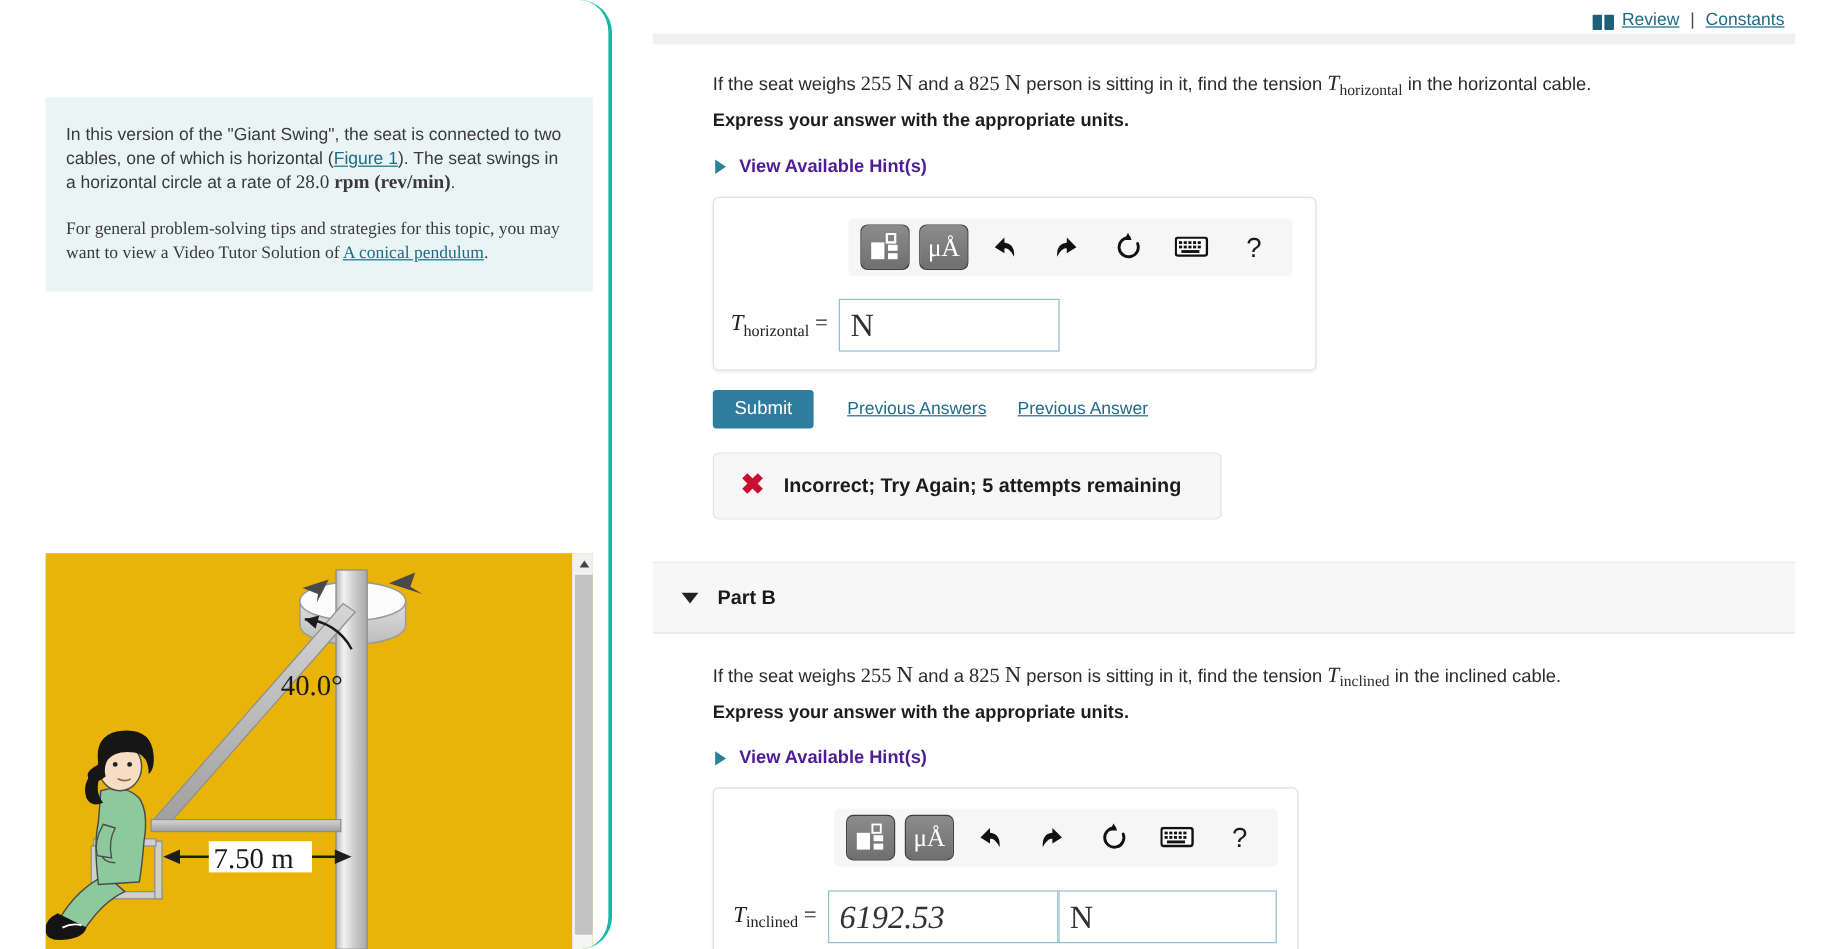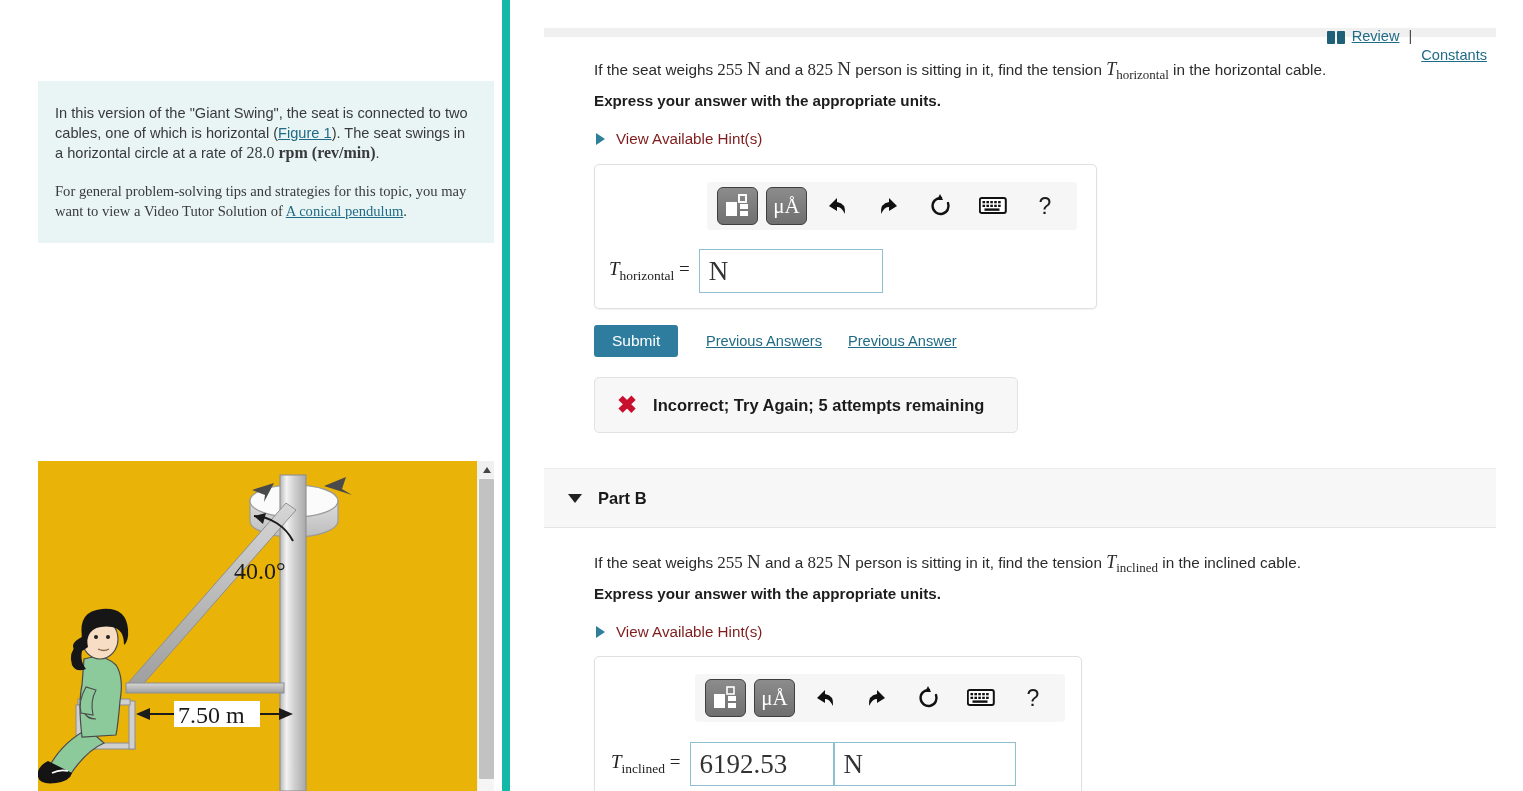--- a/index.html
+++ b/index.html
@@ -11,22 +11,23 @@
     font-family: "Liberation Sans", sans-serif;
     color: #222;
   }
   .page { position: relative; width: 1523px; height: 791px; }
 
   
   .left-panel {
     position: absolute; left: 0; top: 0;
     width: 510px; height: 791px;
     background: #fff;
-    border-right: 8px solid #14b8a6;
+    border-right: 3px solid #14b8a6;
     overflow: hidden;
+    border-radius: 27px;
   }
   .intro-box {
     position: absolute; left: 38px; top: 81px; width: 456px;
     background: #e9f5f5;
     padding: 22px 20px 22px 17px;
   }
   .intro-box p { margin: 0; font-size: 14.6px; line-height: 20px; color: #3a3a3a; }
   .intro-box p + p { margin-top: 18px; font-family: Liberation Serif, serif; }
   .mathit { font-family: "Liberation Serif", serif; font-weight: bold; font-size: 16px; }
   .mathnum { font-family: "Liberation Serif", serif; font-size: 16px; }
@@ -103,21 +104,21 @@
   .express {
     position: absolute; font-size: 15.2px; font-weight: bold; color: #1d1d1d;
   }
   .hint-row {
     position: absolute; display: flex; align-items: center; gap: 11px; cursor: pointer;
   }
   .hint-tri {
     width: 0; height: 0; border-top: 6px solid transparent;
     border-bottom: 6px solid transparent; border-left: 9px solid #2e7f99;
   }
-  .hint-label { font-size: 15.2px; font-weight: normal; color: #7f1d1d; }
+  .hint-label { font-size: 15.2px; font-weight: bold; color: #4c1d95; }
 
   
   .answer-card {
     position: absolute; background: #fff;
     border: 1px solid #e0e0e0; border-radius: 5px;
     box-shadow: 0 1px 2px rgba(0,0,0,0.05);
   }
   .mq-toolbar {
     position: absolute; background: #f6f6f6; border-radius: 4px;
     display: flex; align-items: center; padding: 5px 10px; gap: 8px;
@@ -283,21 +284,21 @@
 
     <div class="top-links">
       <span class="book-icon">
         <svg width="18" height="13" viewBox="0 0 18 13">
           <rect x="0" y="0" width="8" height="13" rx="1" fill="#1f5f77"></rect>
           <rect x="10" y="0" width="8" height="13" rx="1" fill="#1f5f77"></rect>
         </svg>
       </span>
       <a class="act-link" style="position:static;">Review</a>
       <span class="sep">|</span>
-      <a class="act-link" style="position:static;margin-top:38px;">Constants</a>
+      <a class="act-link" style="position:static;">Constants</a>
     </div>
 
     <div class="qtext" style="left:82px; top:58px; width:900px;">
       <span>If the seat weighs </span><span class="serif-num">255</span> <span class="serif-N">N</span><span> and a </span><span class="serif-num">825</span> <span class="serif-N">N</span><span> person is sitting in it, find the tension </span><span class="tvar">T</span><span class="tsub">horizontal</span><span> in the horizontal cable.</span>
     </div>
 
     <div class="express" style="left:82px; top:92px;">Express your answer with the appropriate units.</div>
 
     <div class="hint-row" style="left:84px; top:130px;">
       <span class="hint-tri"></span>
@@ -431,19 +432,19 @@
                 <rect x="19.1" y="7.7" width="2.6" height="2.3"></rect>
                 <rect x="5.5" y="11.4" width="15" height="2.4"></rect>
               </g>
             </svg>
         </div>
         <div class="tb-plain">?</div>
       </div>
 
       <div class="input-row" style="left:16px; top:85px;">
         <span class="var-label"><i>T</i><span class="sub">inclined</span> <span>=</span></span>
-        <div class="ans-field thin-field" style="width:144px; border-width:1px;">6192.53</div>
+        <div class="ans-field thin-field" style="width:192px; border-width:1px;font-style:italic;">6192.53</div>
         <div class="unit-field thin-field" style="width:182px;">N</div>
       </div>
     </div>
 
   </div>
 </div>
 
 </body></html>

